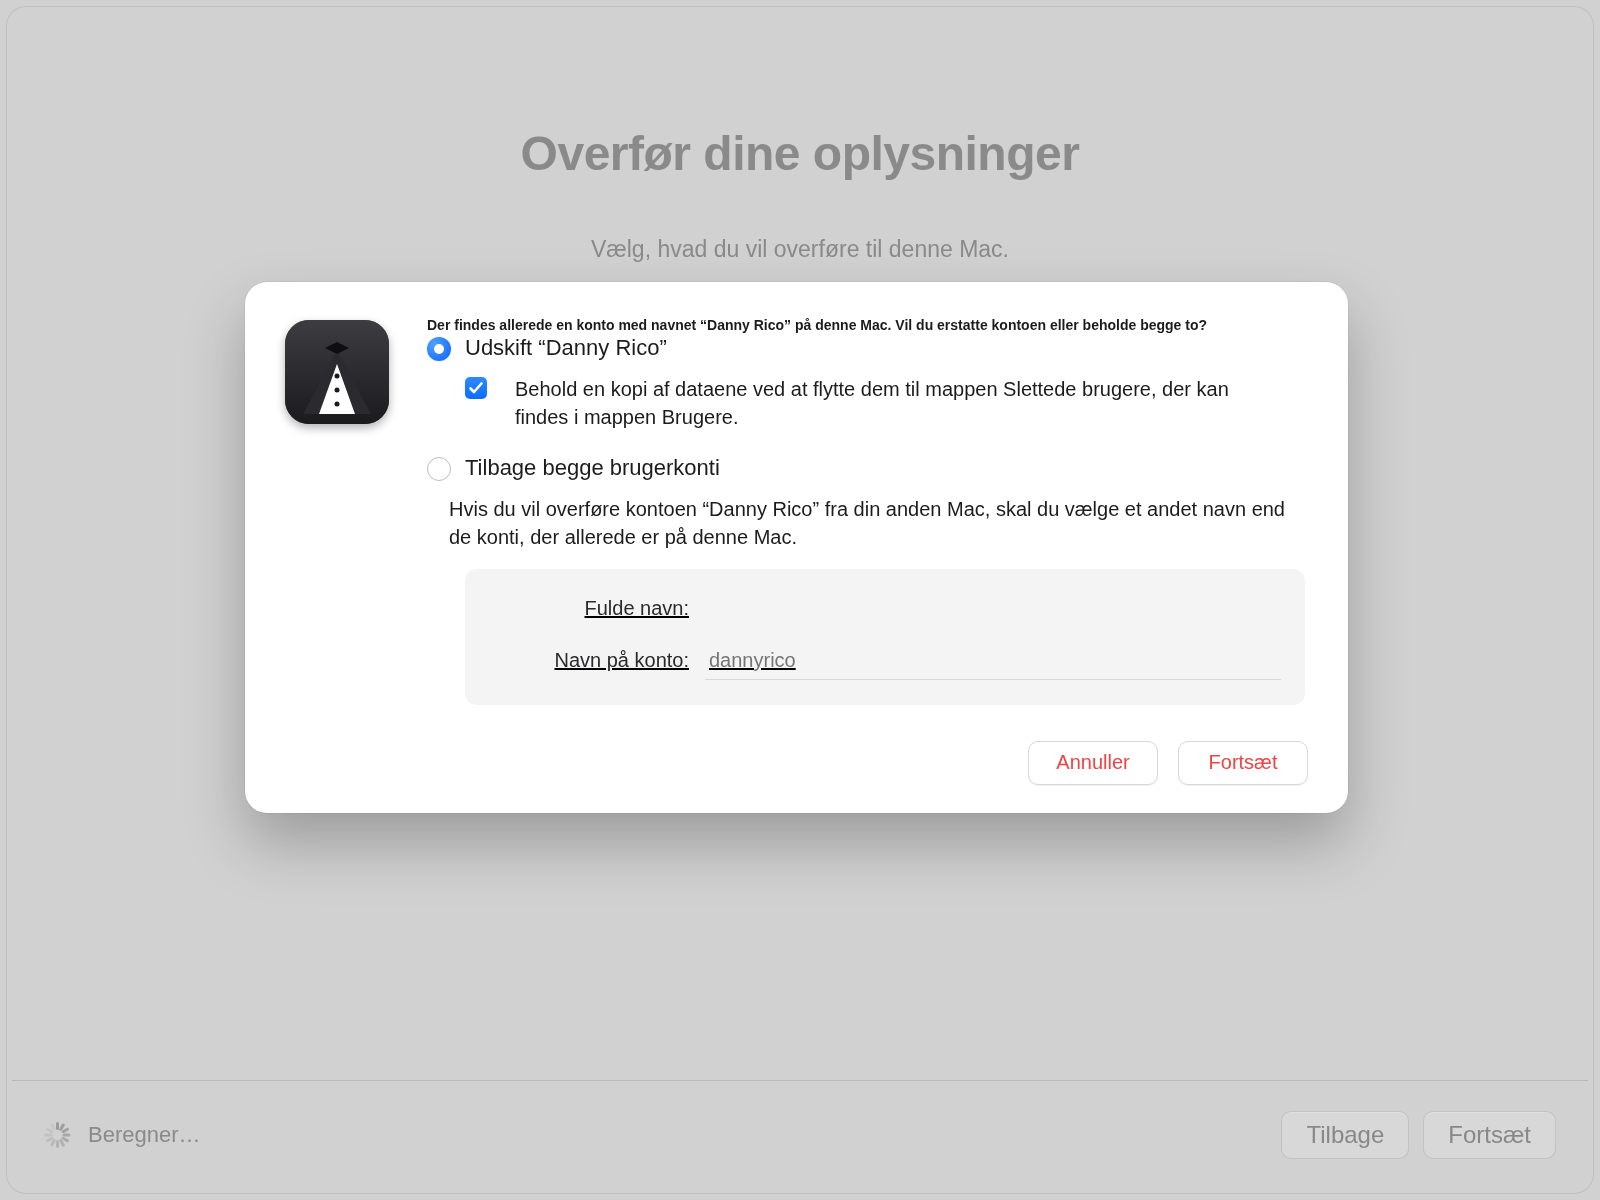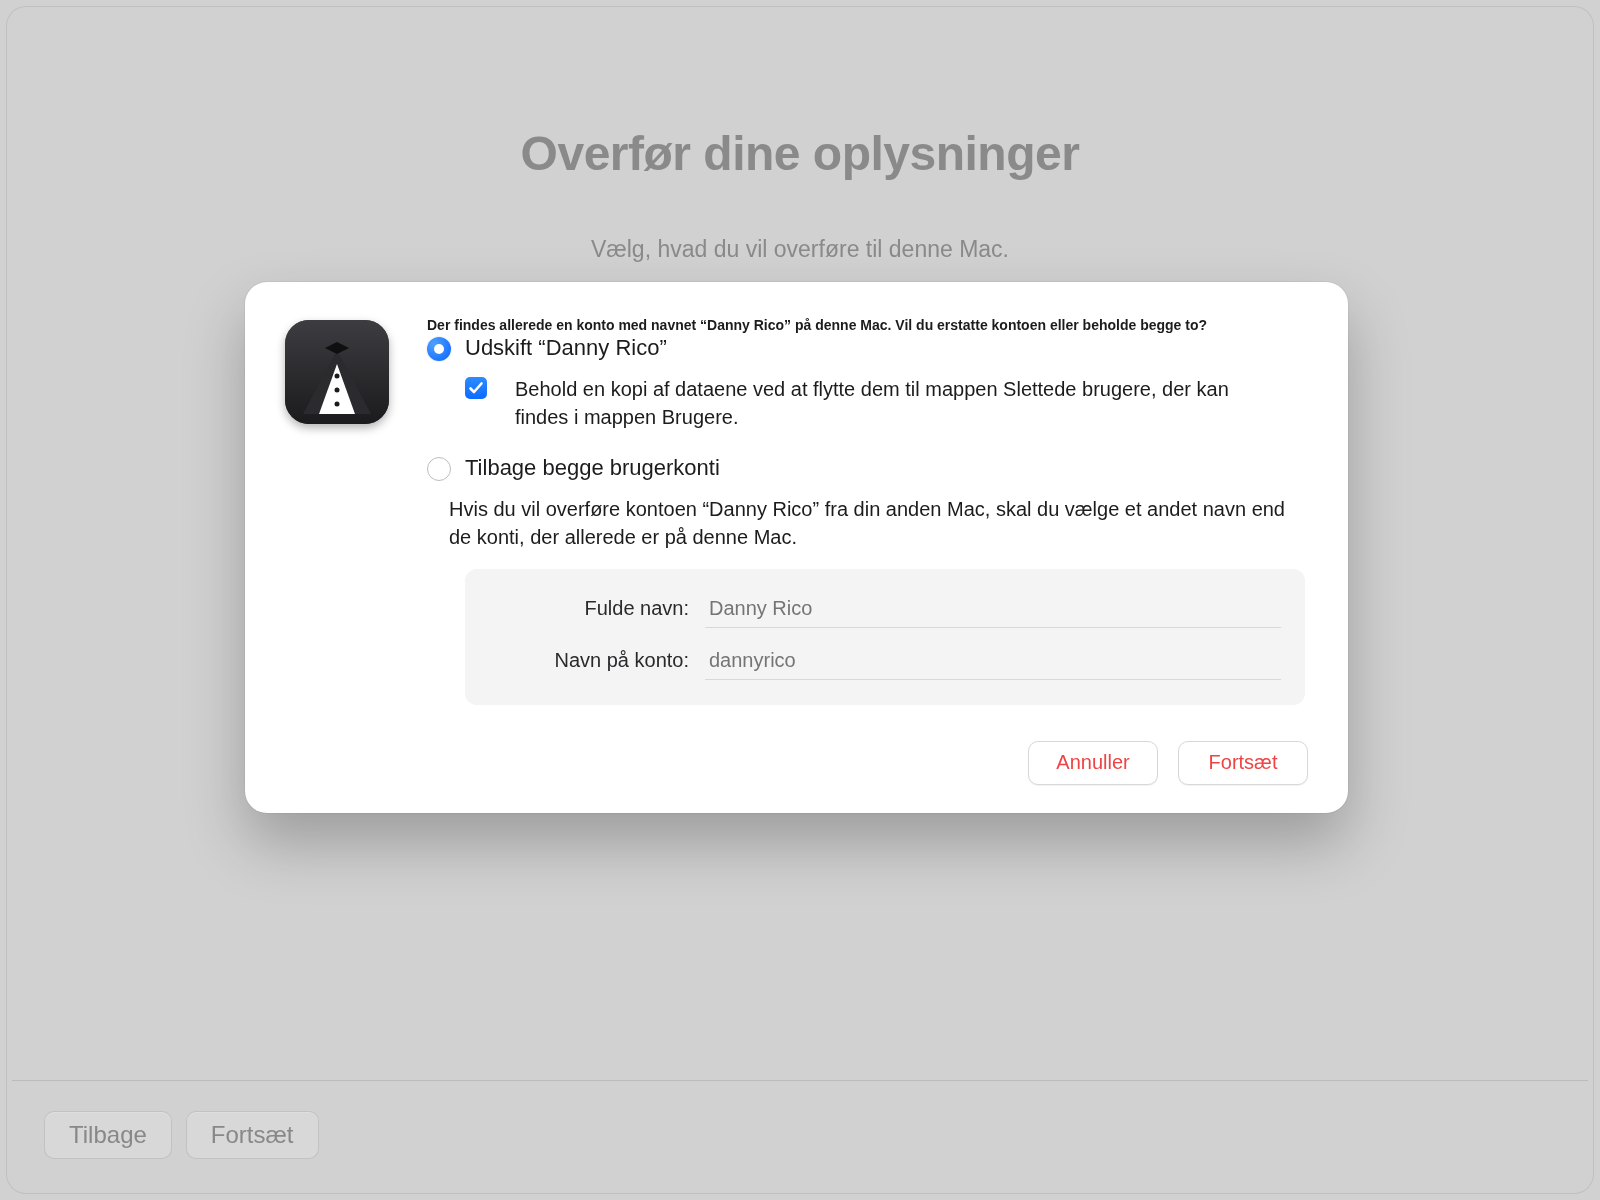--- a/index.html
+++ b/index.html
@@ -170,20 +170,21 @@
       margin-bottom: 18px;
       max-width: 840px;
     }
 
     .fields-panel {
       margin-left: 38px;
       background: #f4f4f5;
       border-radius: 12px;
       padding: 14px 24px 18px 24px;
       max-width: 840px;
+      text-decoration: underline;
     }
     .field-row {
       display: grid;
       grid-template-columns: 200px 1fr;
       gap: 16px;
       align-items: center;
       min-height: 52px;
     }
     .field-label { text-align: right; font-size: 20px; color: #2a2a2c; }
     .field-input {
@@ -217,20 +218,37 @@
   </style>
 </head>
 <body>
 
 <div class="bg-window">
   <div class="bg-title">Overfør dine oplysninger</div>
   <div class="bg-subtitle">Vælg, hvad du vil overføre til denne Mac.</div>
   <div class="bg-dim"></div>
 
   <div class="footer">
+    <div class="footer-left">
+      <div class="spinner">
+        <div style="transform:rotate(0deg);   opacity:1.00"></div>
+        <div style="transform:rotate(30deg);  opacity:0.92"></div>
+        <div style="transform:rotate(60deg);  opacity:0.84"></div>
+        <div style="transform:rotate(90deg);  opacity:0.76"></div>
+        <div style="transform:rotate(120deg); opacity:0.68"></div>
+        <div style="transform:rotate(150deg); opacity:0.60"></div>
+        <div style="transform:rotate(180deg); opacity:0.52"></div>
+        <div style="transform:rotate(210deg); opacity:0.44"></div>
+        <div style="transform:rotate(240deg); opacity:0.36"></div>
+        <div style="transform:rotate(270deg); opacity:0.28"></div>
+        <div style="transform:rotate(300deg); opacity:0.22"></div>
+        <div style="transform:rotate(330deg); opacity:0.16"></div>
+      </div>
+      <div class="footer-status">Beregner…</div>
+    </div>
     <div class="footer-btn">Tilbage</div>
     <div class="footer-btn">Fortsæt</div>
   </div>
 </div>
 
 <div class="modal">
   <div class="modal-grid">
     <div class="app-icon">
       <svg viewBox="0 0 104 104" width="104" height="104">
 
@@ -277,21 +295,20 @@
       <div class="option">
         <div class="radio"></div>
         <div class="option-label">Tilbage begge brugerkonti</div>
       </div>
 
       <div class="keep-desc">Hvis du vil overføre kontoen “Danny Rico” fra din anden Mac, skal du vælge et andet navn end de konti, der allerede er på denne Mac.</div>
 
       <div class="fields-panel">
         <div class="field-row">
           <div class="field-label">Fulde navn:</div>
-          <input class="field-input" disabled="" placeholder="Danny Rico" style="">
         </div>
         <div class="field-row">
           <div class="field-label">Navn på konto:</div>
           <input class="field-input" disabled="" placeholder="dannyrico" style="">
         </div>
       </div>
     </div>
   </div>
 
   <div class="modal-footer">

